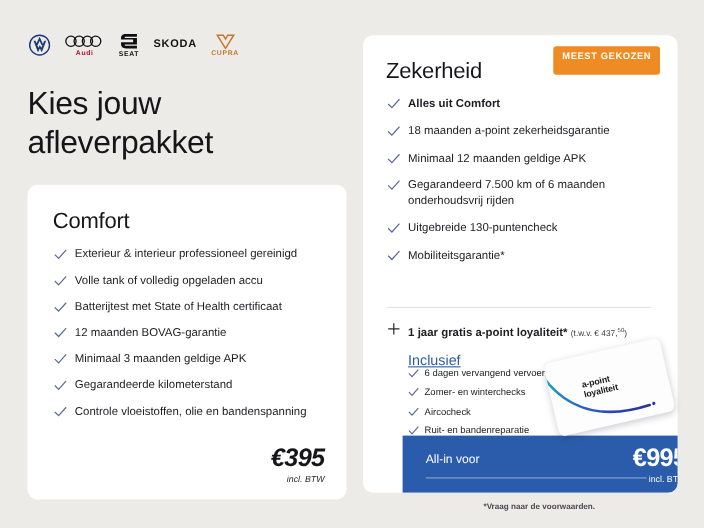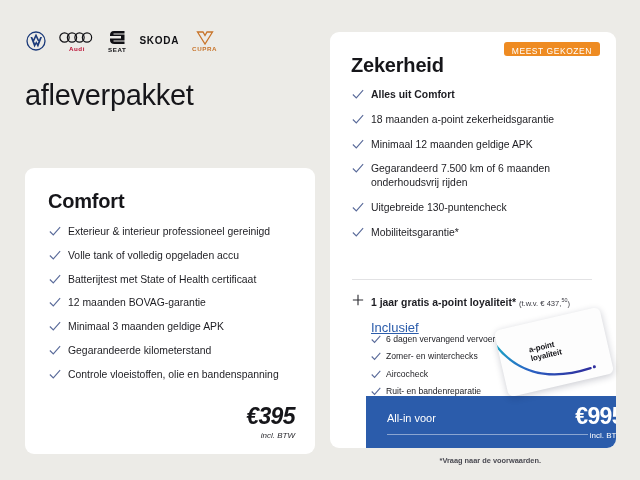--- a/index.html
+++ b/index.html
@@ -33,30 +33,30 @@
   .page-title .l2 { display: block; }
 
   
   .card {
     position: absolute; background: #fff; border-radius: 9px;
   }
   #card-comfort { left: 25px; top: 168px; width: 290px; height: 286px; }
   #card-zeker  { left: 330px; top: 32px; width: 286px; height: 416px; overflow: hidden; }
 
   .card-title {
-    font-size: 20px; font-weight: 700; color: #16161a; letter-spacing: -.2px;
+    font-size: 20px; font-weight: 400; color: #16161a; letter-spacing: -.2px;
   }
   #card-comfort .card-title { position: absolute; left: 23px; top: 22px; }
   #card-zeker  .card-title { position: absolute; left: 21px; top: 22px; font-size: 20px; }
 
   .badge {
     position: absolute; right: 16px; top: 10px;
     background: #ee8b22; color: #fff;
-    font-size: 8.5px; font-weight: 400; letter-spacing: .55px;
-    padding: 4px 8px 0 8px; border-radius: 3px;
+    font-size: 8.5px; font-weight: 700; letter-spacing: .55px;
+    padding: 4px 8px 12px 8px; border-radius: 3px;
     white-space: nowrap;
   }
 
   
   ul.feat { list-style: none; }
   ul.feat li {
     position: relative; padding-left: 19px;
     font-size: 10.4px; line-height: 1.33; color: #1d1d22;
     margin-bottom: 10px;
   }
@@ -199,20 +199,21 @@
 
     <div class="brand">
       <svg width="18" height="14" viewBox="0 0 36 28">
         <path d="M3 2 L14 2 L18 9 L22 2 L33 2 L18 26 Z" fill="none" stroke="#c8742a" stroke-width="2.6" stroke-linejoin="miter"></path>
       </svg>
       <span class="brand-word" style="color:#c8742a;">CUPRA</span>
     </div>
   </div>
 
   <h1 class="page-title">
+    <span class="l1">Kies jouw</span>
     <span class="l2">afleverpakket</span>
   </h1>
 
   <div class="card" id="card-comfort">
     <div class="card-title">Comfort</div>
 
     <ul class="feat" id="comfort-list">
       <li>
         <span class="chk">
           <svg width="12" height="11" viewBox="0 0 14 12">

